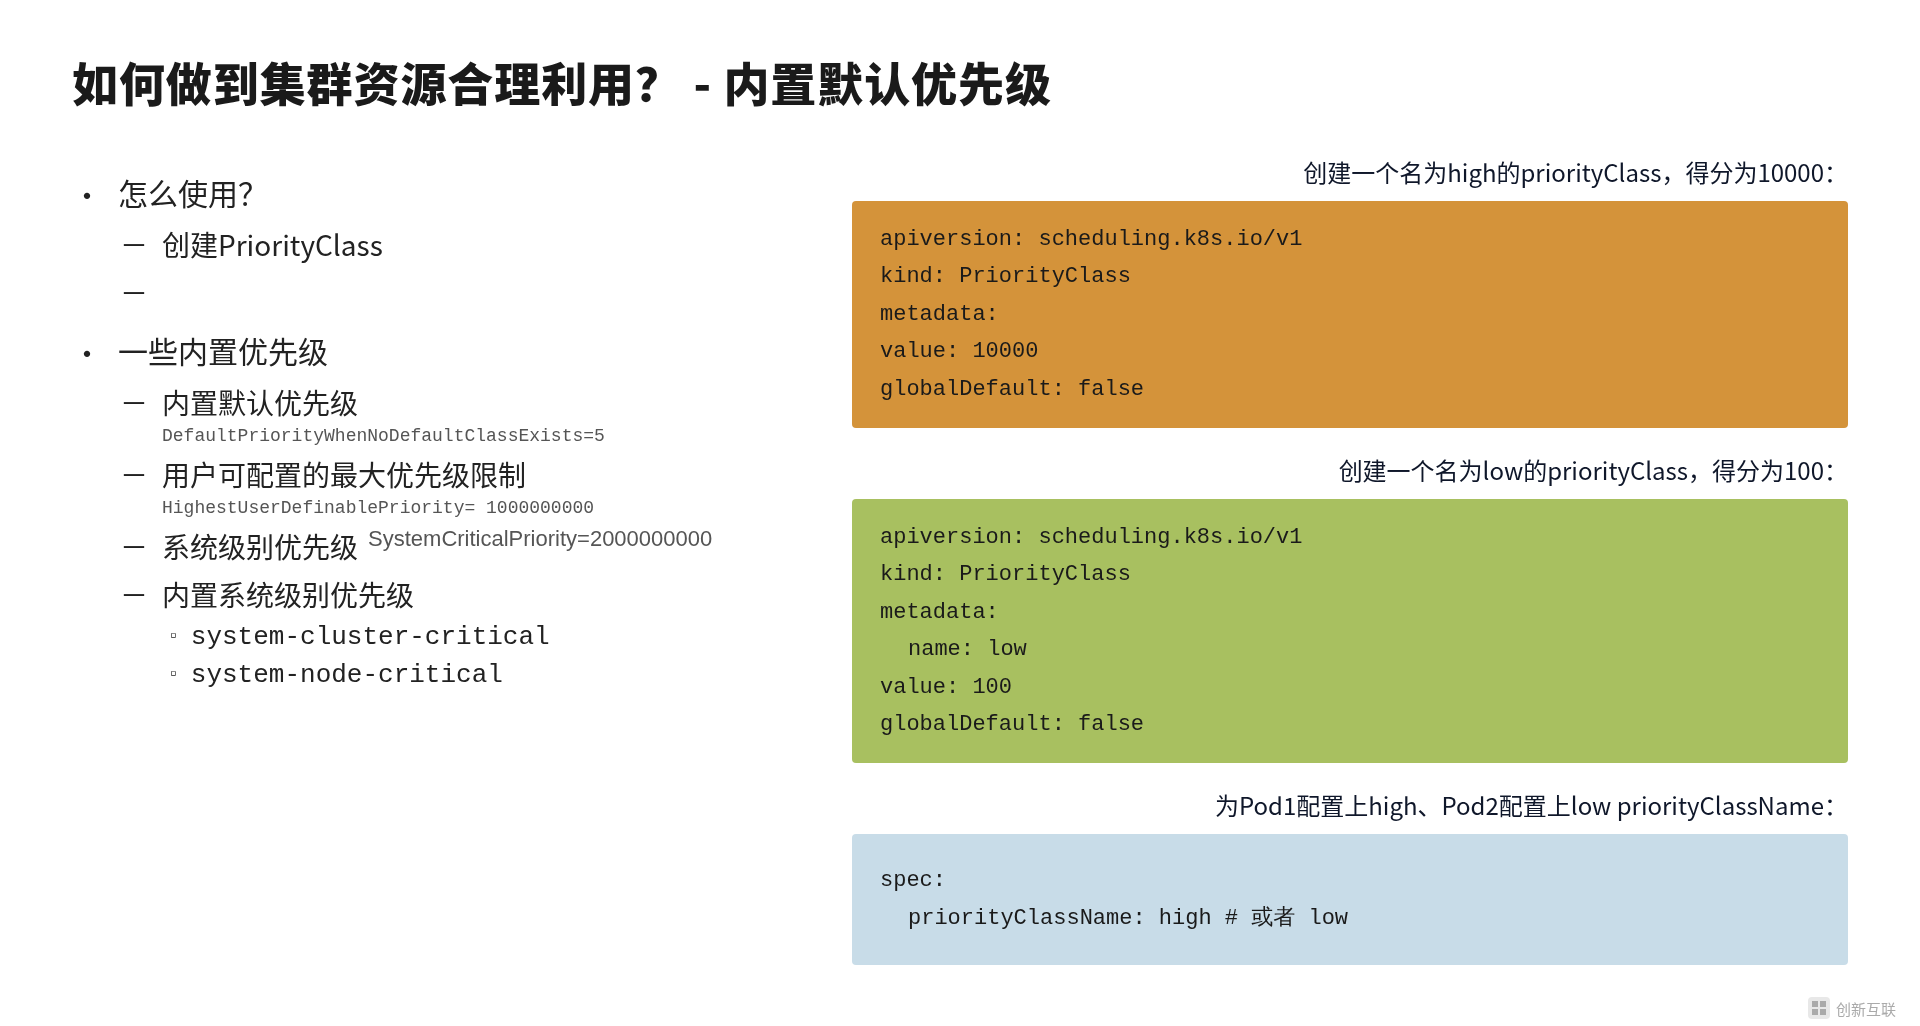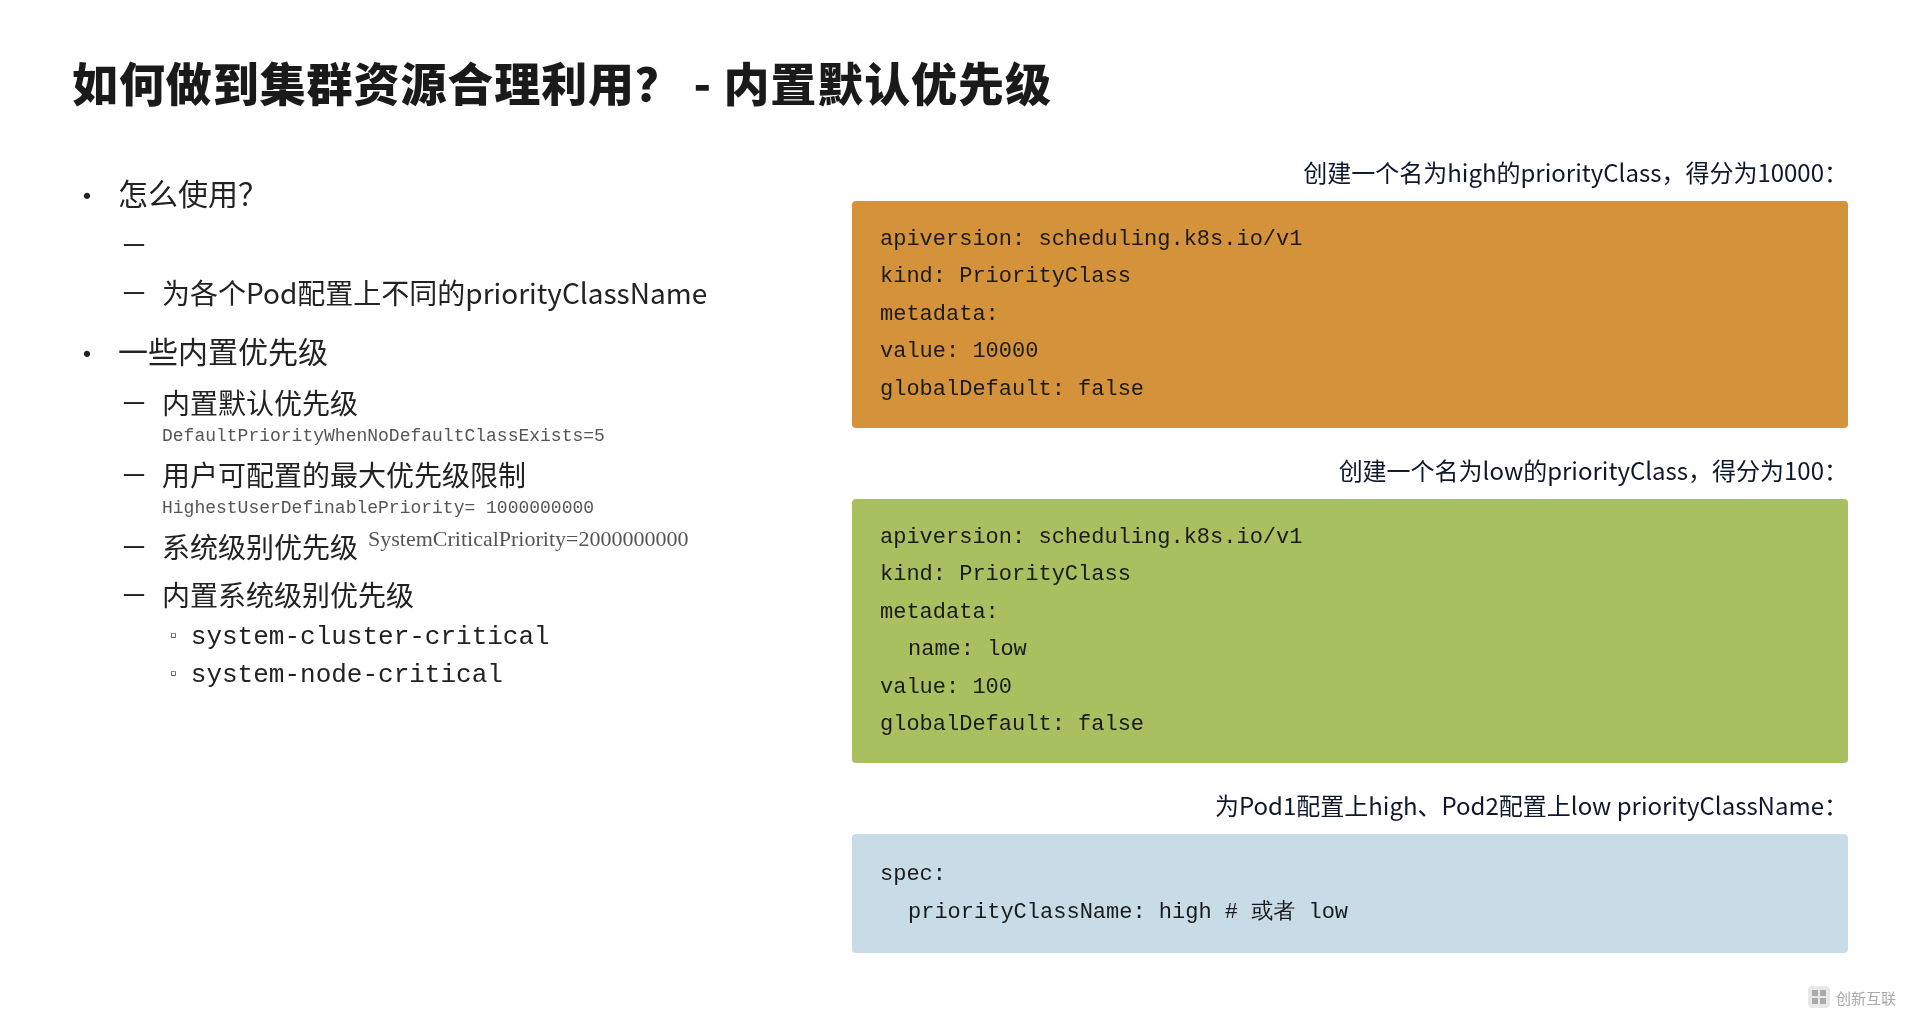--- a/index.html
+++ b/index.html
@@ -81,21 +81,21 @@
       margin-top: 8px;
       font-family: "Courier New", "Consolas", monospace;
     }
     .bullet-square {
       margin-right: 12px;
       flex-shrink: 0;
       font-size: 18px;
       margin-top: 4px;
     }
     .inline-code {
-      font-family: Liberation Serif, serif;
+      font-family: Liberation Sans, sans-serif;
       font-size: 22px;
       color: #555;
     }
     .right-section-label {
       font-size: 24px;
       color: #0f172a;
       margin-bottom: 12px;
       margin-top: 0;
       text-align: right;
     }
@@ -115,21 +115,21 @@
       padding: 20px 28px;
       margin-bottom: 24px;
       font-family: "Courier New", "Consolas", monospace;
       font-size: 22px;
       color: #1a1a1a;
       line-height: 1.7;
     }
     .code-block-blue {
       background: #c8dce8;
       border-radius: 4px;
-      padding: 22px 28px;
+      padding: 28px 28px;
       margin-bottom: 24px;
       font-family: "Courier New", "Consolas", monospace;
       font-size: 22px;
       color: #1a1a1a;
       line-height: 1.7;
     }
     .code-indent {
       padding-left: 28px;
       display: block;
     }
@@ -166,25 +166,25 @@
 
     <div class="left-panel">
 
       <div class="bullet-level1">
         <span class="bullet-dot">•</span>
         <span>怎么使用？</span>
       </div>
 
       <div class="bullet-level2">
         <span class="bullet-dash">－</span>
-      </div>
-
-      <div class="bullet-level2">
-        <span class="bullet-dash">－</span>
-        <span>为各个Pod配置上不同的priorityClassName</span>
+        <span>创建PriorityClass</span>
+      </div>
+
+      <div class="bullet-level2">
+        <span class="bullet-dash">－</span>
       </div>
 
       <div class="bullet-level1">
         <span class="bullet-dot">•</span>
         <span>一些内置优先级</span>
       </div>
 
       <div class="bullet-level2">
         <span class="bullet-dash">－</span>
         <span>内置默认优先级</span>

